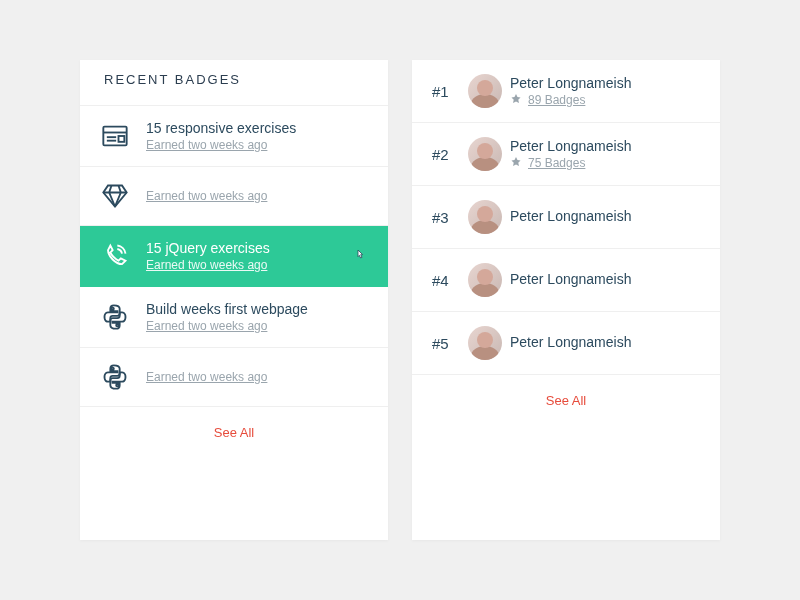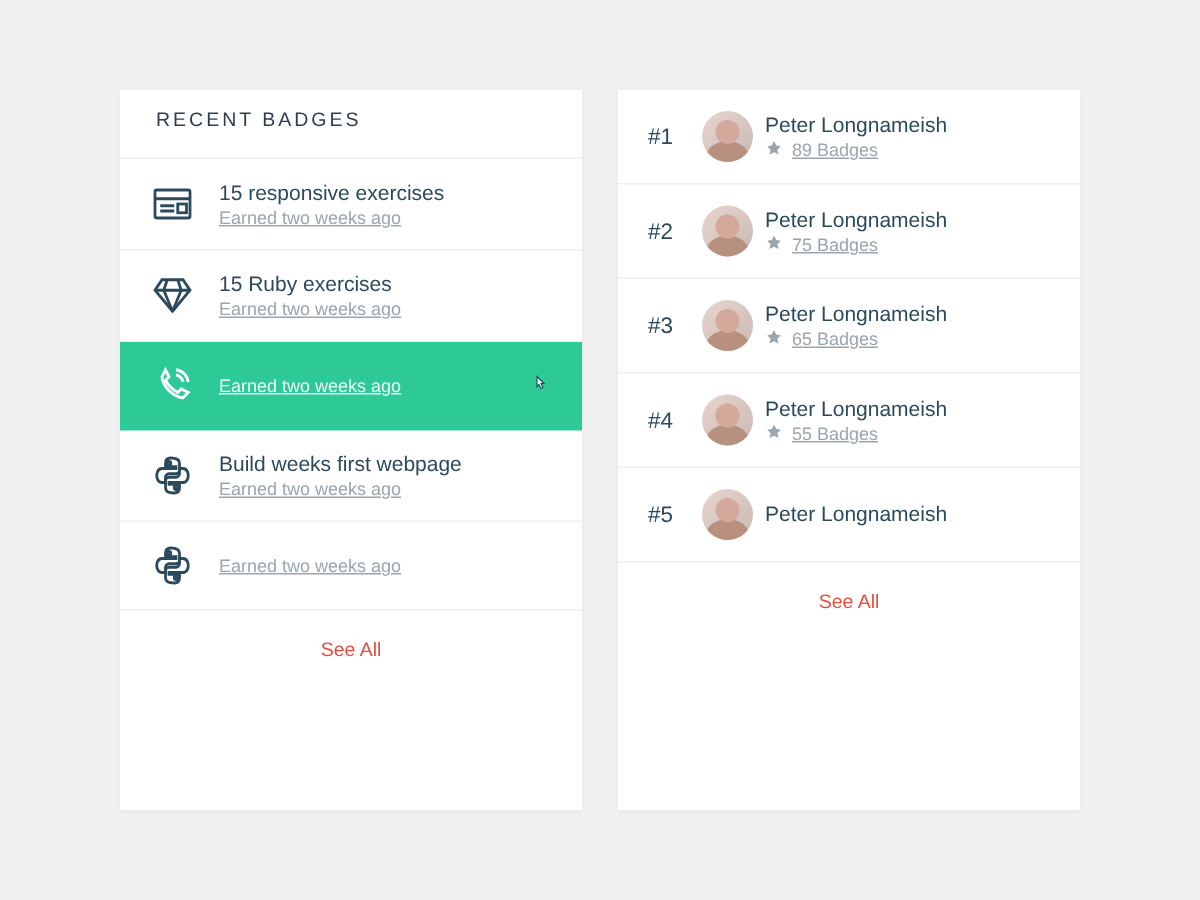--- a/index.html
+++ b/index.html
@@ -141,34 +141,34 @@
   </div>
 
   <div class="list-item">
     <span class="badge-icon">
       <svg viewBox="0 0 24 24" width="28" height="28" fill="none" stroke="#2c4a5e" stroke-width="1.6">
           <path d="M6 3 L18 3 L22 9 L12 21 L2 9 Z"></path>
           <path d="M2 9 L22 9 M9 3 L7 9 L12 21 M15 3 L17 9 L12 21"></path>
         </svg>
     </span>
     <div class="item-body">
-      <div class="item-title">15 Ruby exercises</div>
       <div class="item-sub">Earned two weeks ago</div>
     </div>
   </div>
 
   <div class="list-item selected">
     <span class="badge-icon">
       <svg viewBox="0 0 24 24" width="28" height="28" fill="none" stroke="#fff" stroke-width="1.6">
           <path d="M5 4 C5 4 5 8 9 12 C13 16 17 16 17 16 L20 13 L16 11 L14 13 C14 13 12 12 10 10 C8 8 7 6 7 6 L9 4 L7 0 Z" transform="translate(1,3)"></path>
           <path d="M14 3 A8 8 0 0 1 21 10"></path>
           <path d="M14 6 A5 5 0 0 1 18 10"></path>
         </svg>
     </span>
     <div class="item-body">
+      <div class="item-title">15 jQuery exercises</div>
       <div class="item-sub">Earned two weeks ago</div>
     </div>
     <span class="cursor-icon">
       <svg viewBox="0 0 24 24" width="16" height="16" fill="#fff" stroke="#2c4a5e" stroke-width="1.2">
           <path d="M9 3 L9 13 L11 11 L13 15 L15 14 L13 10 L16 10 Z"></path>
         </svg>
     </span>
   </div>
 
   <div class="list-item">
@@ -231,44 +231,28 @@
         <span>75 Badges</span>
       </div>
     </div>
   </div>
 
   <div class="list-item">
     <div class="lb-rank">#3</div>
     <div class="avatar"></div>
     <div class="lb-body">
       <div class="item-title">Peter Longnameish</div>
-      <div class="item-sub lb-sub-row">
-        <span class="mini-badge-icon">
-            <svg viewBox="0 0 24 24" width="12" height="12" fill="#9aa5ad">
-              <path d="M12 2 L15 8 L21 9 L16.5 13.5 L18 20 L12 17 L6 20 L7.5 13.5 L3 9 L9 8 Z"></path>
-            </svg>
-          </span>
-        <span>65 Badges</span>
-      </div>
     </div>
   </div>
 
   <div class="list-item">
     <div class="lb-rank">#4</div>
     <div class="avatar"></div>
     <div class="lb-body">
       <div class="item-title">Peter Longnameish</div>
-      <div class="item-sub lb-sub-row">
-        <span class="mini-badge-icon">
-            <svg viewBox="0 0 24 24" width="12" height="12" fill="#9aa5ad">
-              <path d="M12 2 L15 8 L21 9 L16.5 13.5 L18 20 L12 17 L6 20 L7.5 13.5 L3 9 L9 8 Z"></path>
-            </svg>
-          </span>
-        <span>55 Badges</span>
-      </div>
     </div>
   </div>
 
   <div class="list-item">
     <div class="lb-rank">#5</div>
     <div class="avatar"></div>
     <div class="lb-body">
       <div class="item-title">Peter Longnameish</div>
     </div>
   </div>

